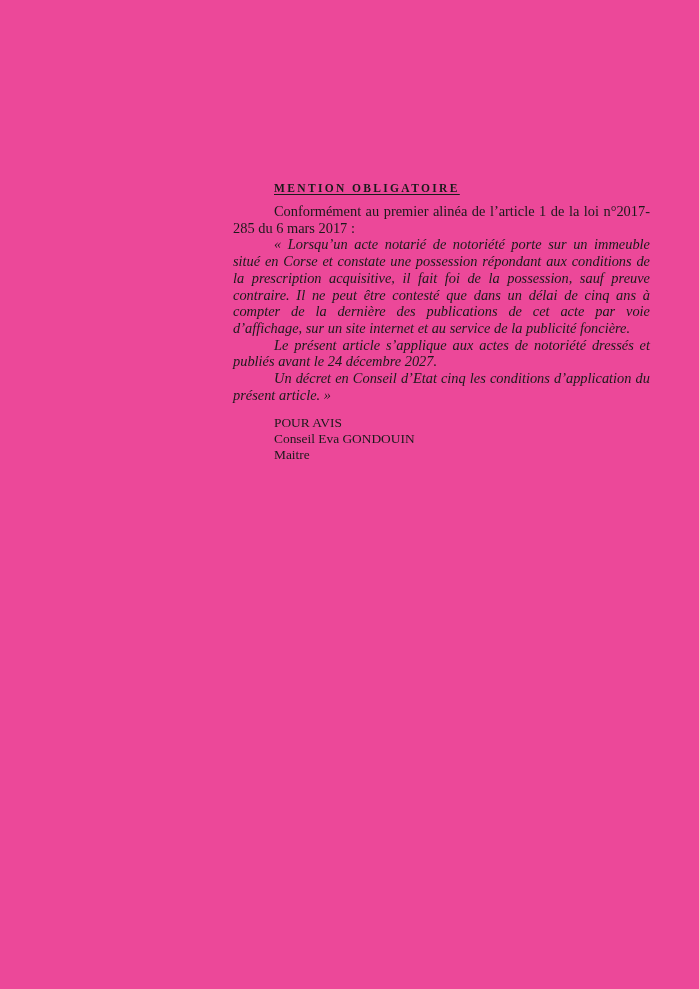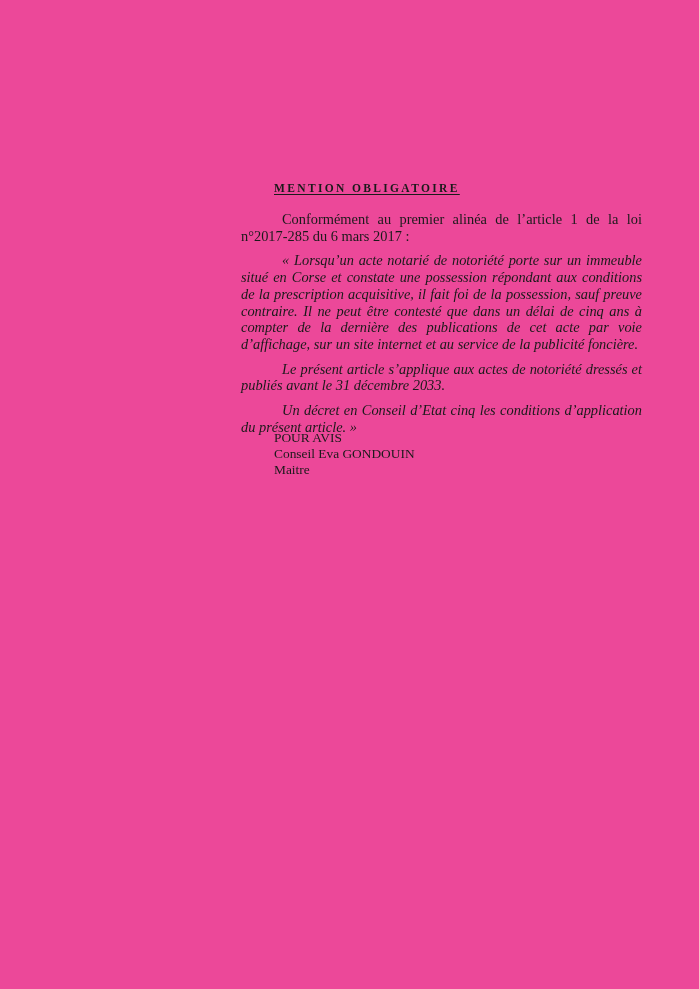--- a/index.html
+++ b/index.html
@@ -38,50 +38,49 @@
       position: absolute;
       left: 233px;
       top: 203px;
       width: 417px;
       font-size: 14.4px;
       line-height: 16.7px;
       text-align: justify;
       color: #1a1a1a;
     }
     .body-text p {
-      margin: 8px;
+      margin: 0;
       text-indent: 41px;
     }
     .body-text p.quote {
       font-style: italic;
     }
     .signature {
       position: absolute;
       left: 274px;
       top: 415px;
       font-size: 13.4px;
       line-height: 16.2px;
       color: #1a1a1a;
-      margin-top: 15px;
     }
     .signature div {
       white-space: nowrap;
     }
   </style>
 </head>
 <body>
 
 <div class="page">
 
   <div class="title">MENTION OBLIGATOIRE</div>
 
   <div class="body-text">
     <p>Conformément au premier alinéa de l’article 1 de la loi n°2017-285 du 6 mars 2017 :</p>
     <p class="quote">« Lorsqu’un acte notarié de notoriété porte sur un immeuble situé en Corse et constate une possession répondant aux conditions de la prescription acquisitive, il fait foi de la possession, sauf preuve contraire. Il ne peut être contesté que dans un délai de cinq ans à compter de la dernière des publications de cet acte par voie d’affichage, sur un site internet et au service de la publicité foncière.</p>
-    <p class="quote">Le présent article s’applique aux actes de notoriété dressés et publiés avant le 31 décembre 2033.</p>
+    <p class="quote">Le présent article s’applique aux actes de notoriété dressés et publiés avant le 24 décembre 2027.</p>
     <p class="quote">Un décret en Conseil d’Etat cinq les conditions d’application du présent article. »</p>
   </div>
 
   <div class="signature">
     <div>POUR AVIS</div>
     <div>Conseil Eva GONDOUIN</div>
     <div>Maitre</div>
   </div>
 
 </div>

